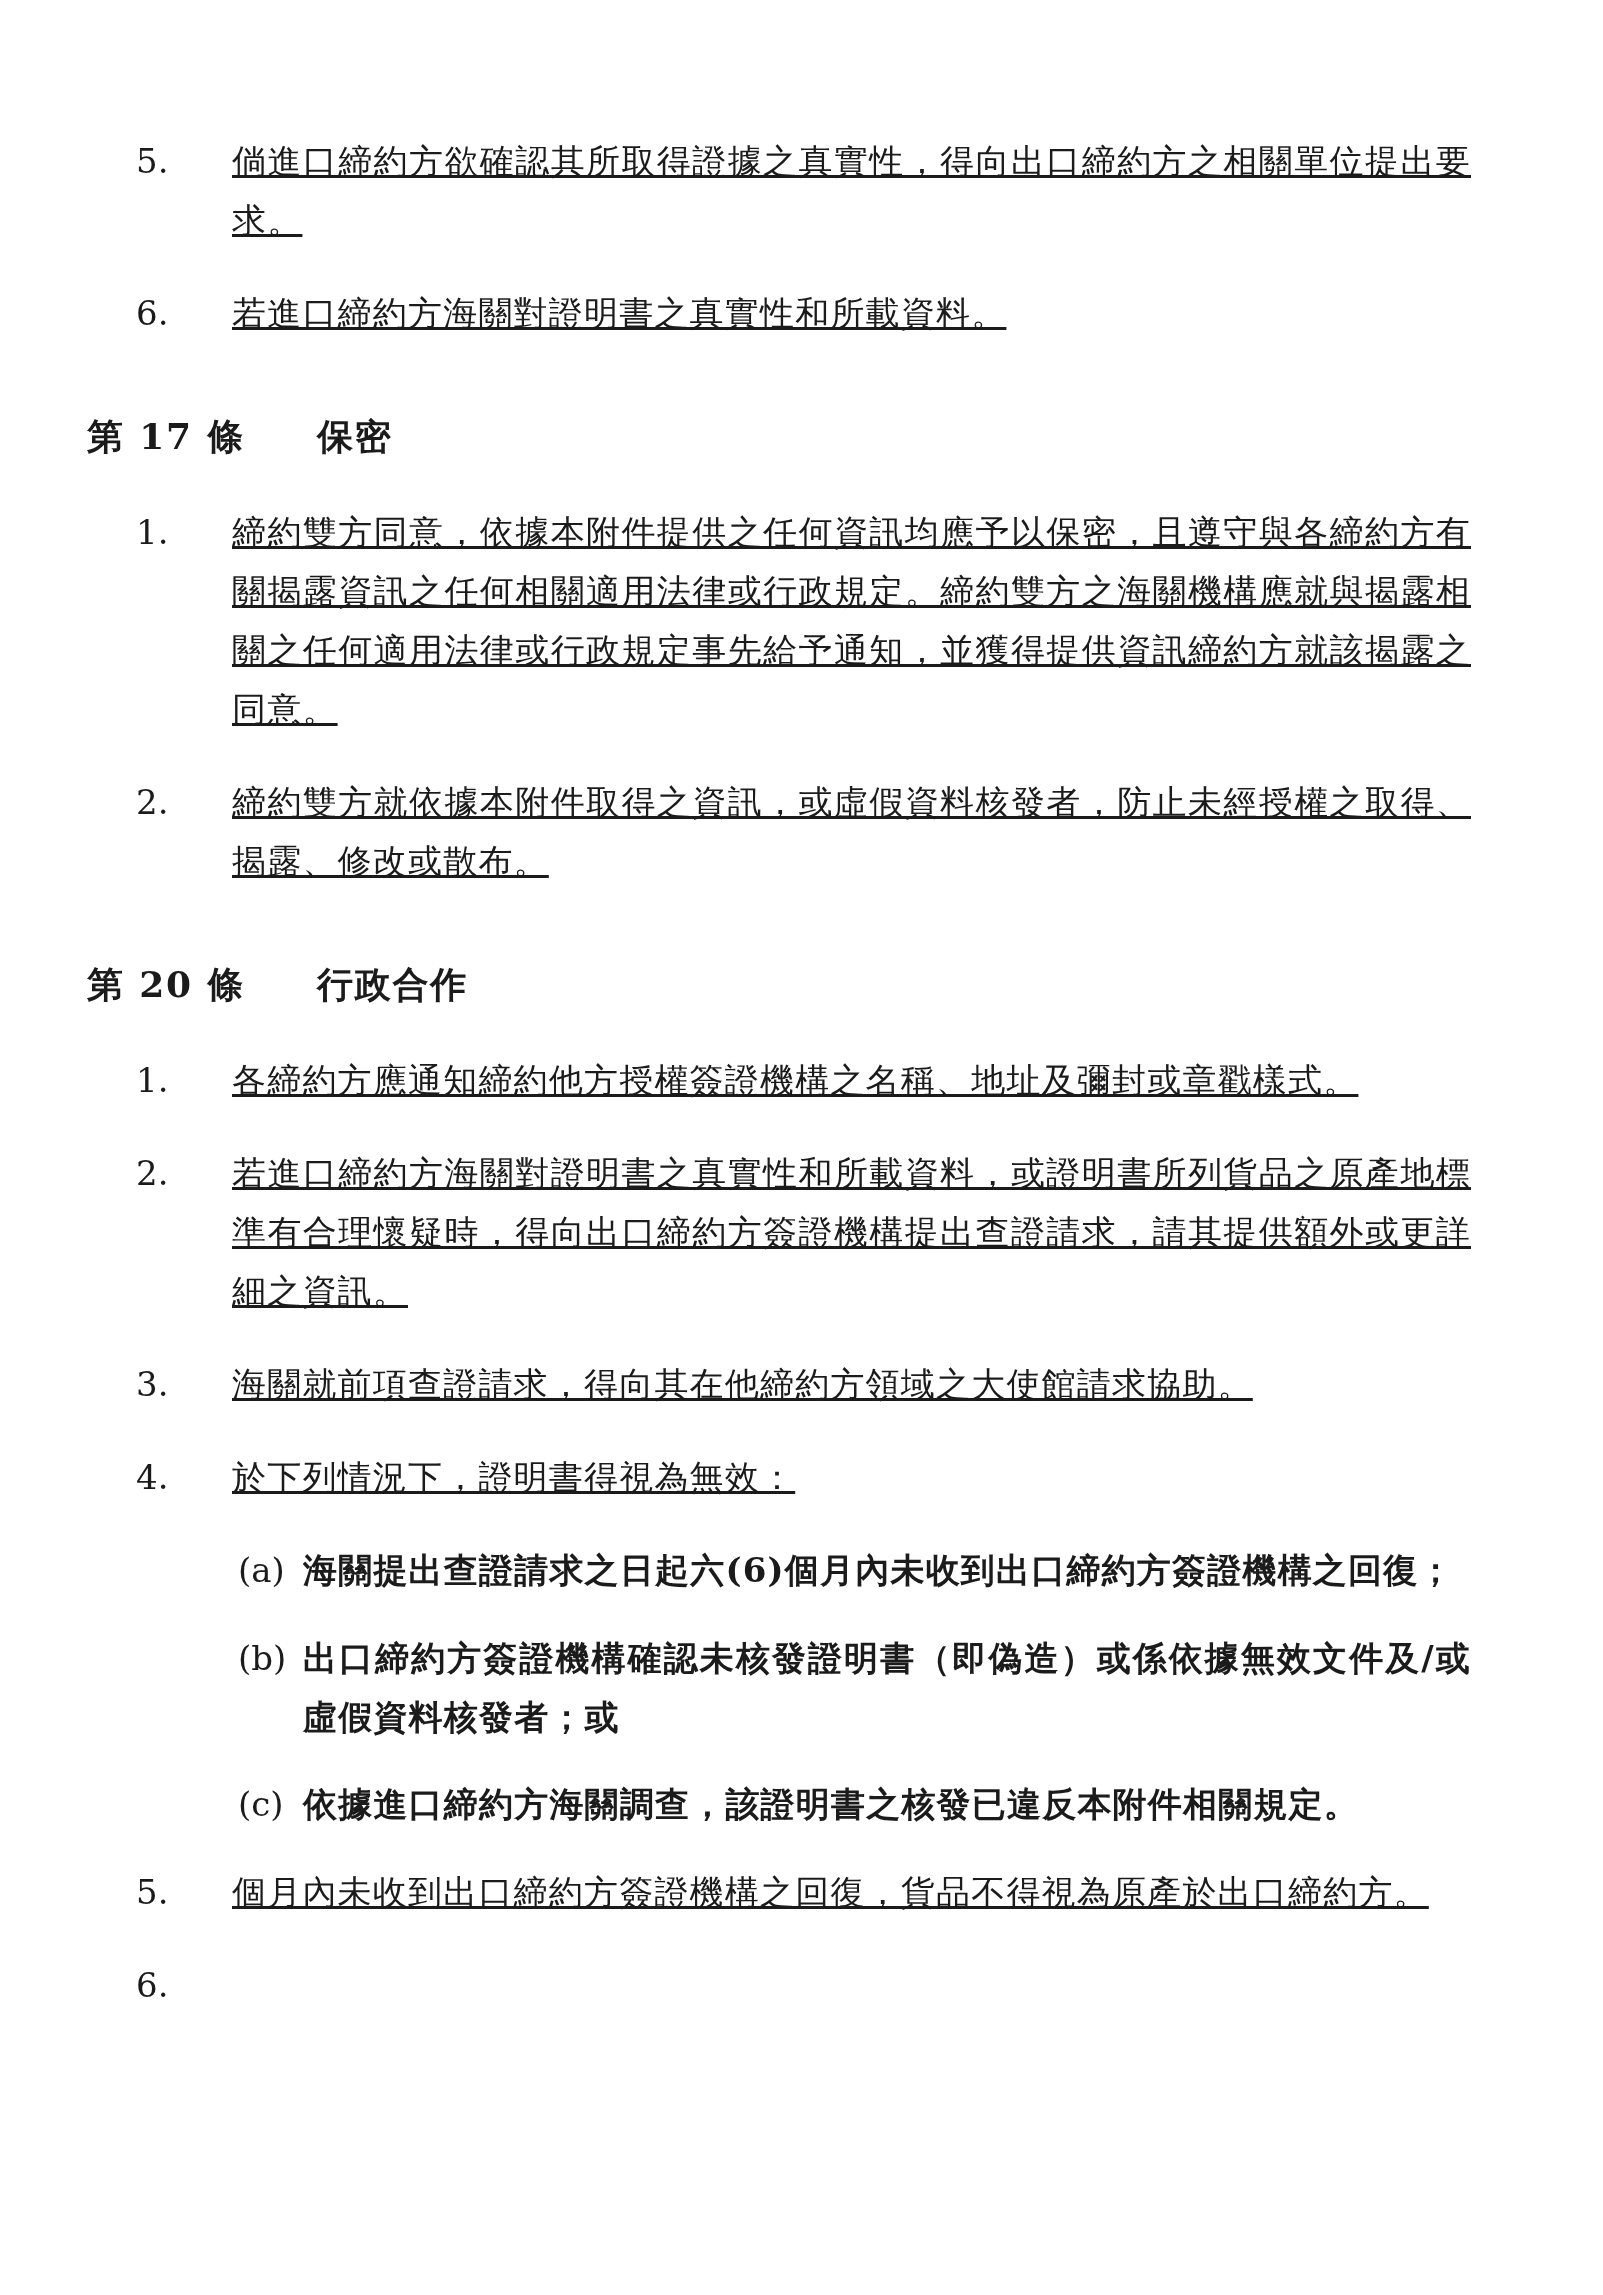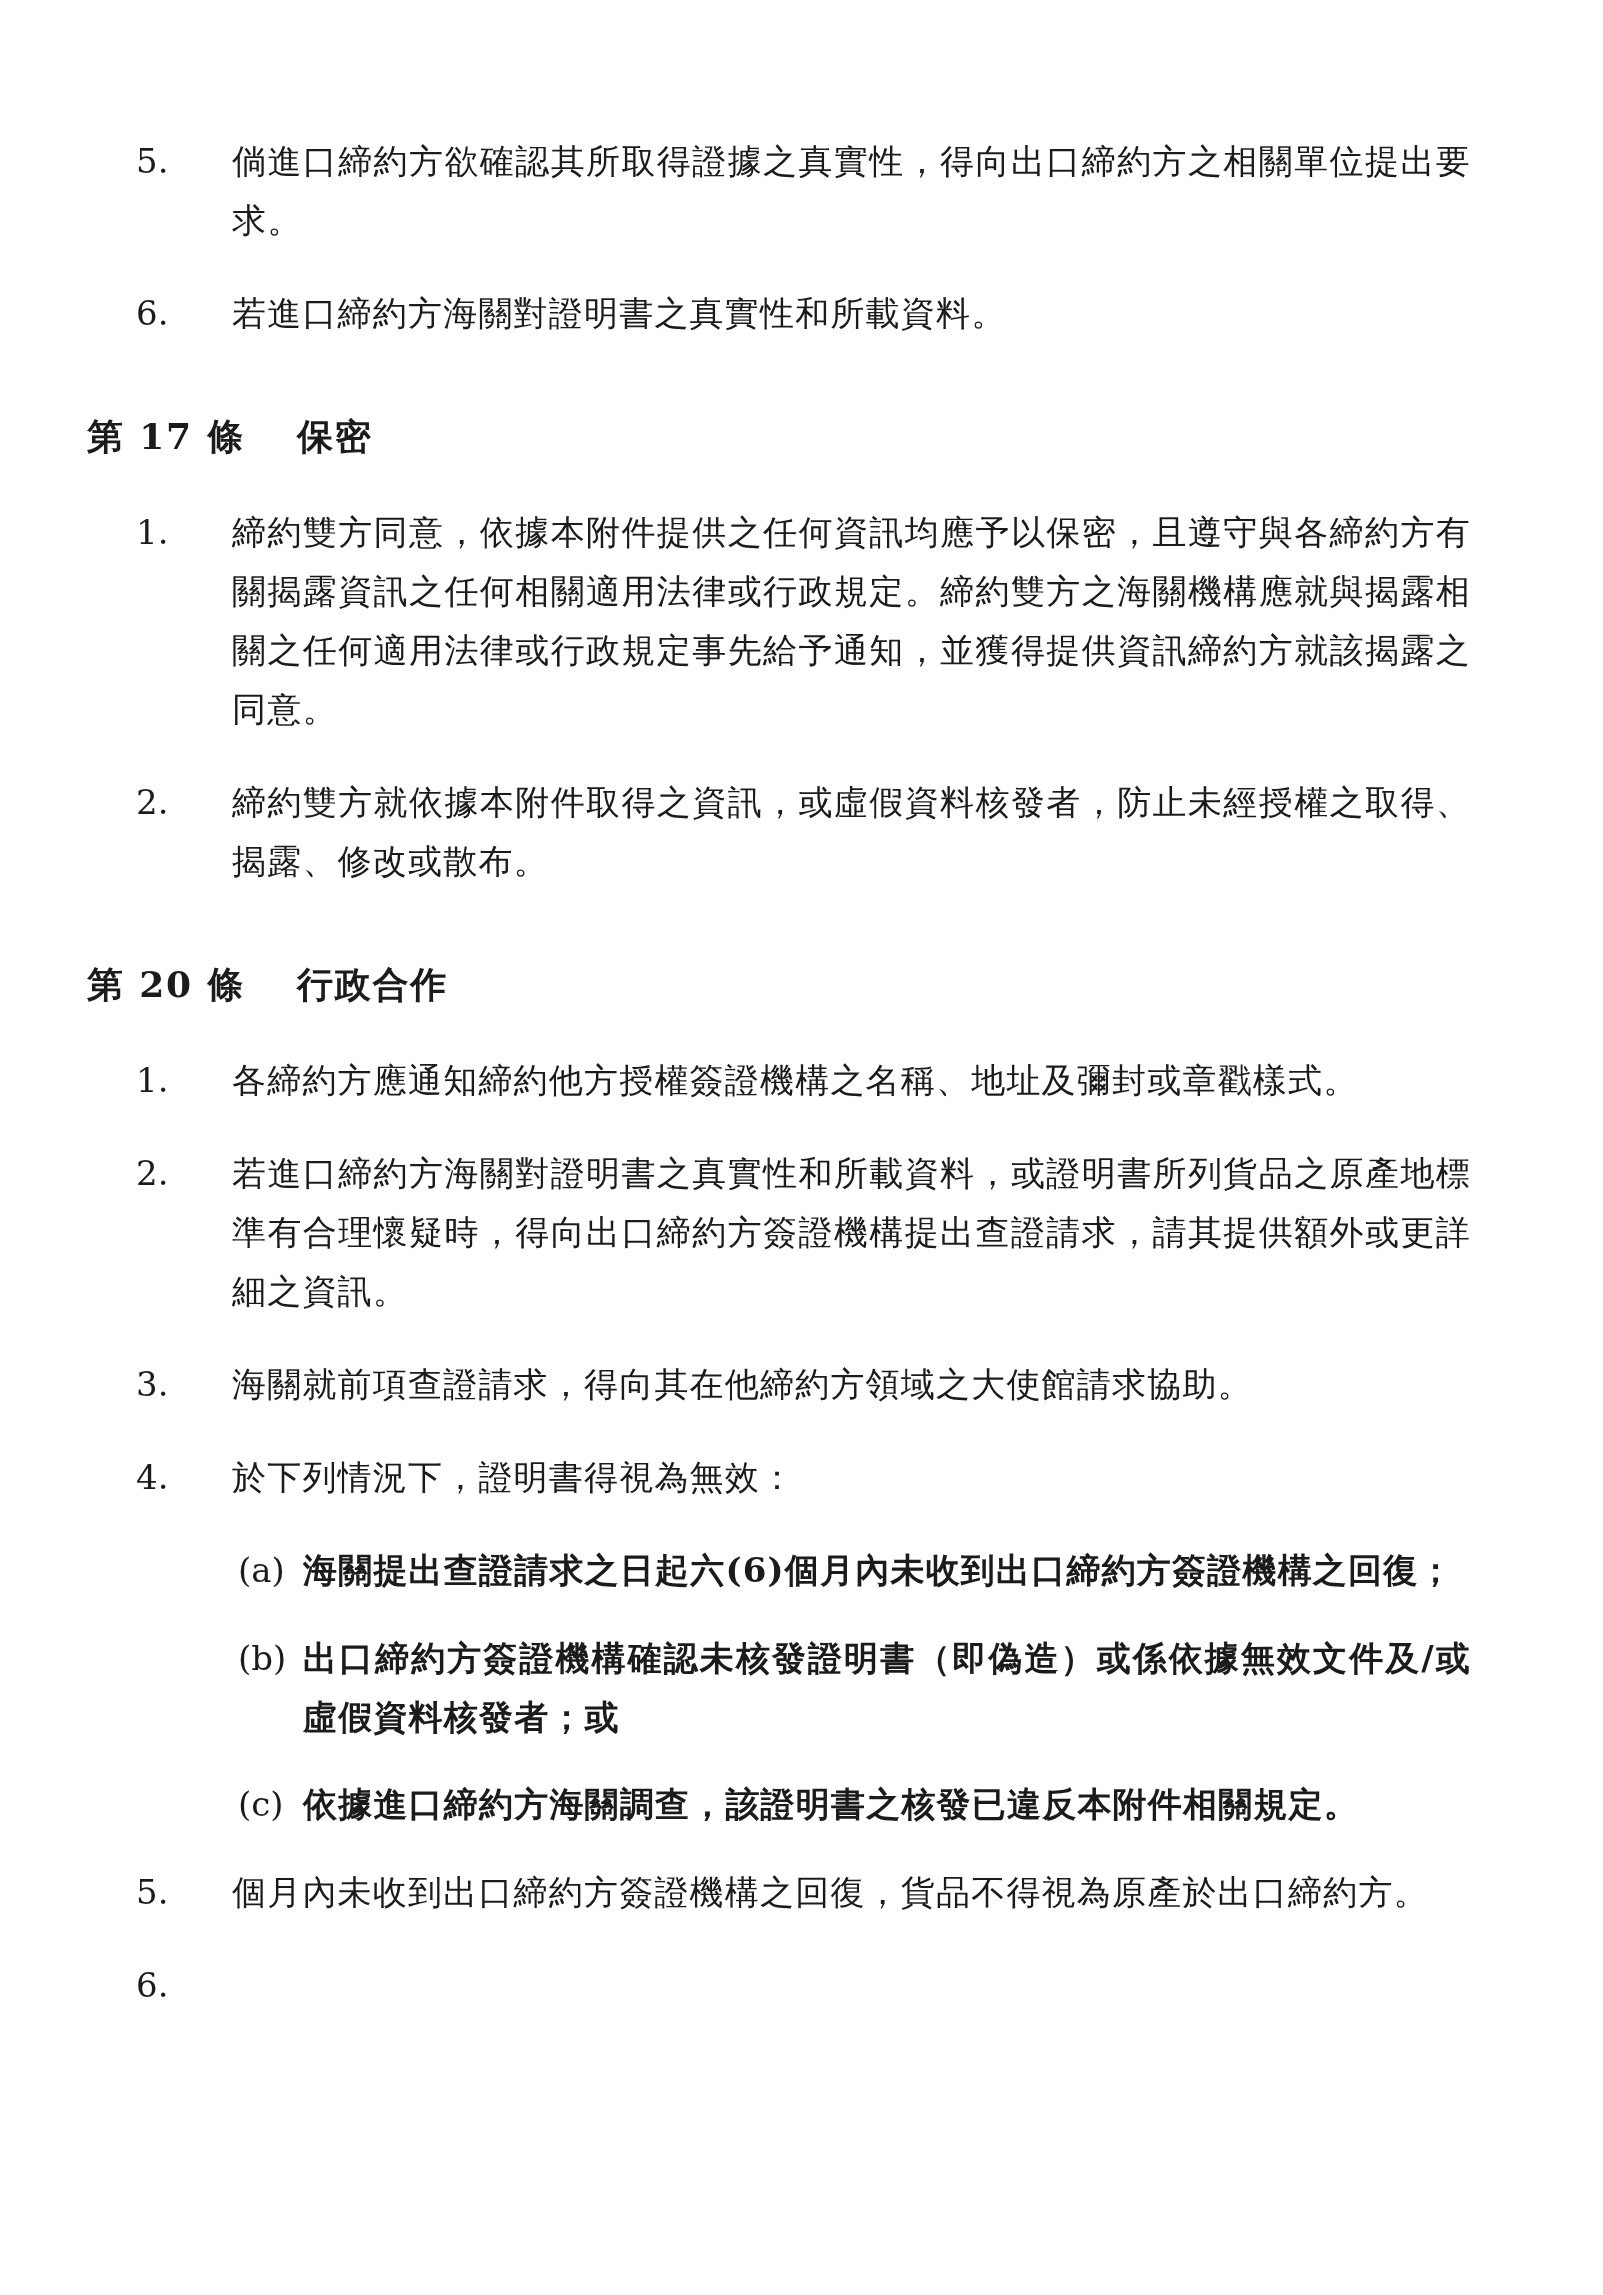--- a/index.html
+++ b/index.html
@@ -25,29 +25,30 @@
     margin-bottom: 34px;
   }
   .item .num {
     flex: 0 0 145px;
     padding-left: 49px;
   }
   .item .text {
     flex: 1 1 auto;
     text-align: justify;
     letter-spacing: 1.2px;
+    text-decoration: underline;
   }
   .heading {
     font-size: 36px;
     line-height: 62px;
     font-weight: 700;
     letter-spacing: 1.8px;
     margin: 62px 0 36px 0;
   }
-  .heading .art-title { margin-left: 52px; }
+  .heading .art-title { margin-left: 72px; }
   .sub-list { margin: 0 0 7.1px 151px; }
   .sub-item {
     display: flex;
     align-items: flex-start;
     font-size: 34px;
     line-height: 59px;
     margin-bottom: 28.5px;
   }
   .sub-item .subnum { flex: 0 0 65px; }
   .sub-item .text {

